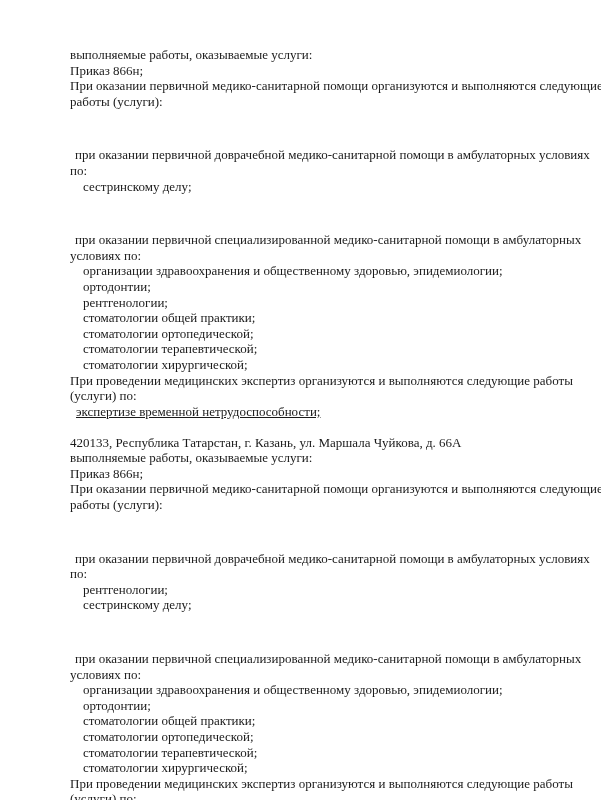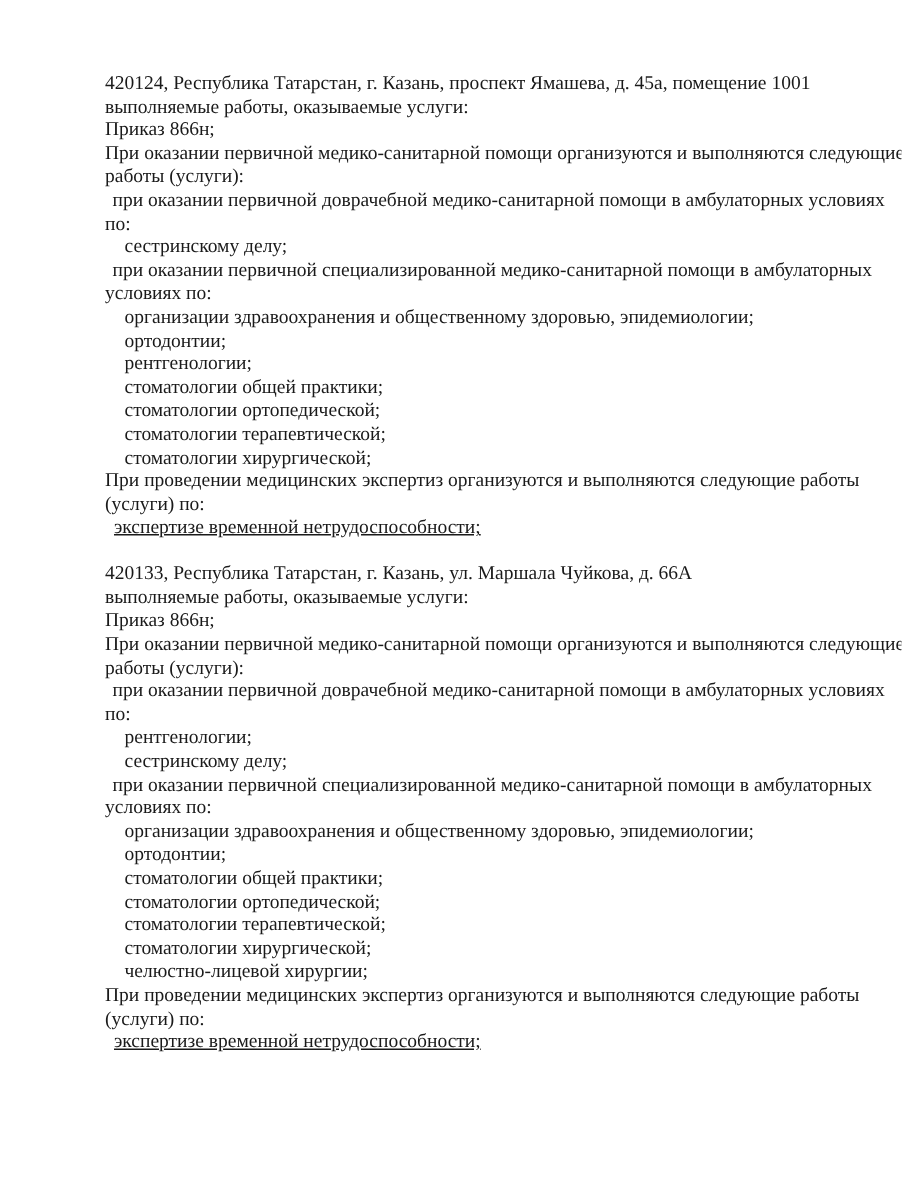--- a/index.html
+++ b/index.html
@@ -6,31 +6,30 @@
   body { width: 601px; height: 800px; overflow: hidden; position: relative; }
   .page {
     position: absolute; left: 70px; top: 47px; width: 500px;
     font-family: "Liberation Serif", "DejaVu Serif", serif;
     font-size: 13px; line-height: 15.6px; color: #1a1a1a;
   }
   .section { margin: 0; }
   .section + .section { margin-top: 15.4px; }
   .line { display: block; white-space: nowrap; }
   .l0 { padding-left: 0; }
-  .l1 { padding-left: 5px; }
+  .l1 { padding-left: 5px; margin-top: 38px; }
   .l2 { padding-left: 13px; }
   .le { padding-left: 6px; text-decoration: underline; }
 </style>
 </head>
 <body>
 
 <div class="page">
 
   <div class="section">
-    <span class="line l0">420124, Республика Татарстан, г. Казань, проспект Ямашева, д. 45а, помещение 1001</span>
     <span class="line l0">выполняемые работы, оказываемые услуги:</span>
     <span class="line l0">Приказ 866н;</span>
     <span class="line l0">При оказании первичной медико-санитарной помощи организуются и выполняются следующие</span>
     <span class="line l0">работы (услуги):</span>
     <span class="line l1">при оказании первичной доврачебной медико-санитарной помощи в амбулаторных условиях</span>
     <span class="line l0">по:</span>
     <span class="line l2">сестринскому делу;</span>
     <span class="line l1">при оказании первичной специализированной медико-санитарной помощи в амбулаторных</span>
     <span class="line l0">условиях по:</span>
     <span class="line l2">организации здравоохранения и общественному здоровью, эпидемиологии;</span>
@@ -56,19 +55,18 @@
     <span class="line l2">рентгенологии;</span>
     <span class="line l2">сестринскому делу;</span>
     <span class="line l1">при оказании первичной специализированной медико-санитарной помощи в амбулаторных</span>
     <span class="line l0">условиях по:</span>
     <span class="line l2">организации здравоохранения и общественному здоровью, эпидемиологии;</span>
     <span class="line l2">ортодонтии;</span>
     <span class="line l2">стоматологии общей практики;</span>
     <span class="line l2">стоматологии ортопедической;</span>
     <span class="line l2">стоматологии терапевтической;</span>
     <span class="line l2">стоматологии хирургической;</span>
-    <span class="line l2">челюстно-лицевой хирургии;</span>
     <span class="line l0">При проведении медицинских экспертиз организуются и выполняются следующие работы</span>
     <span class="line l0">(услуги) по:</span>
     <span class="line le">экспертизе временной нетрудоспособности;</span>
   </div>
 
 </div>
 
 </body></html>

